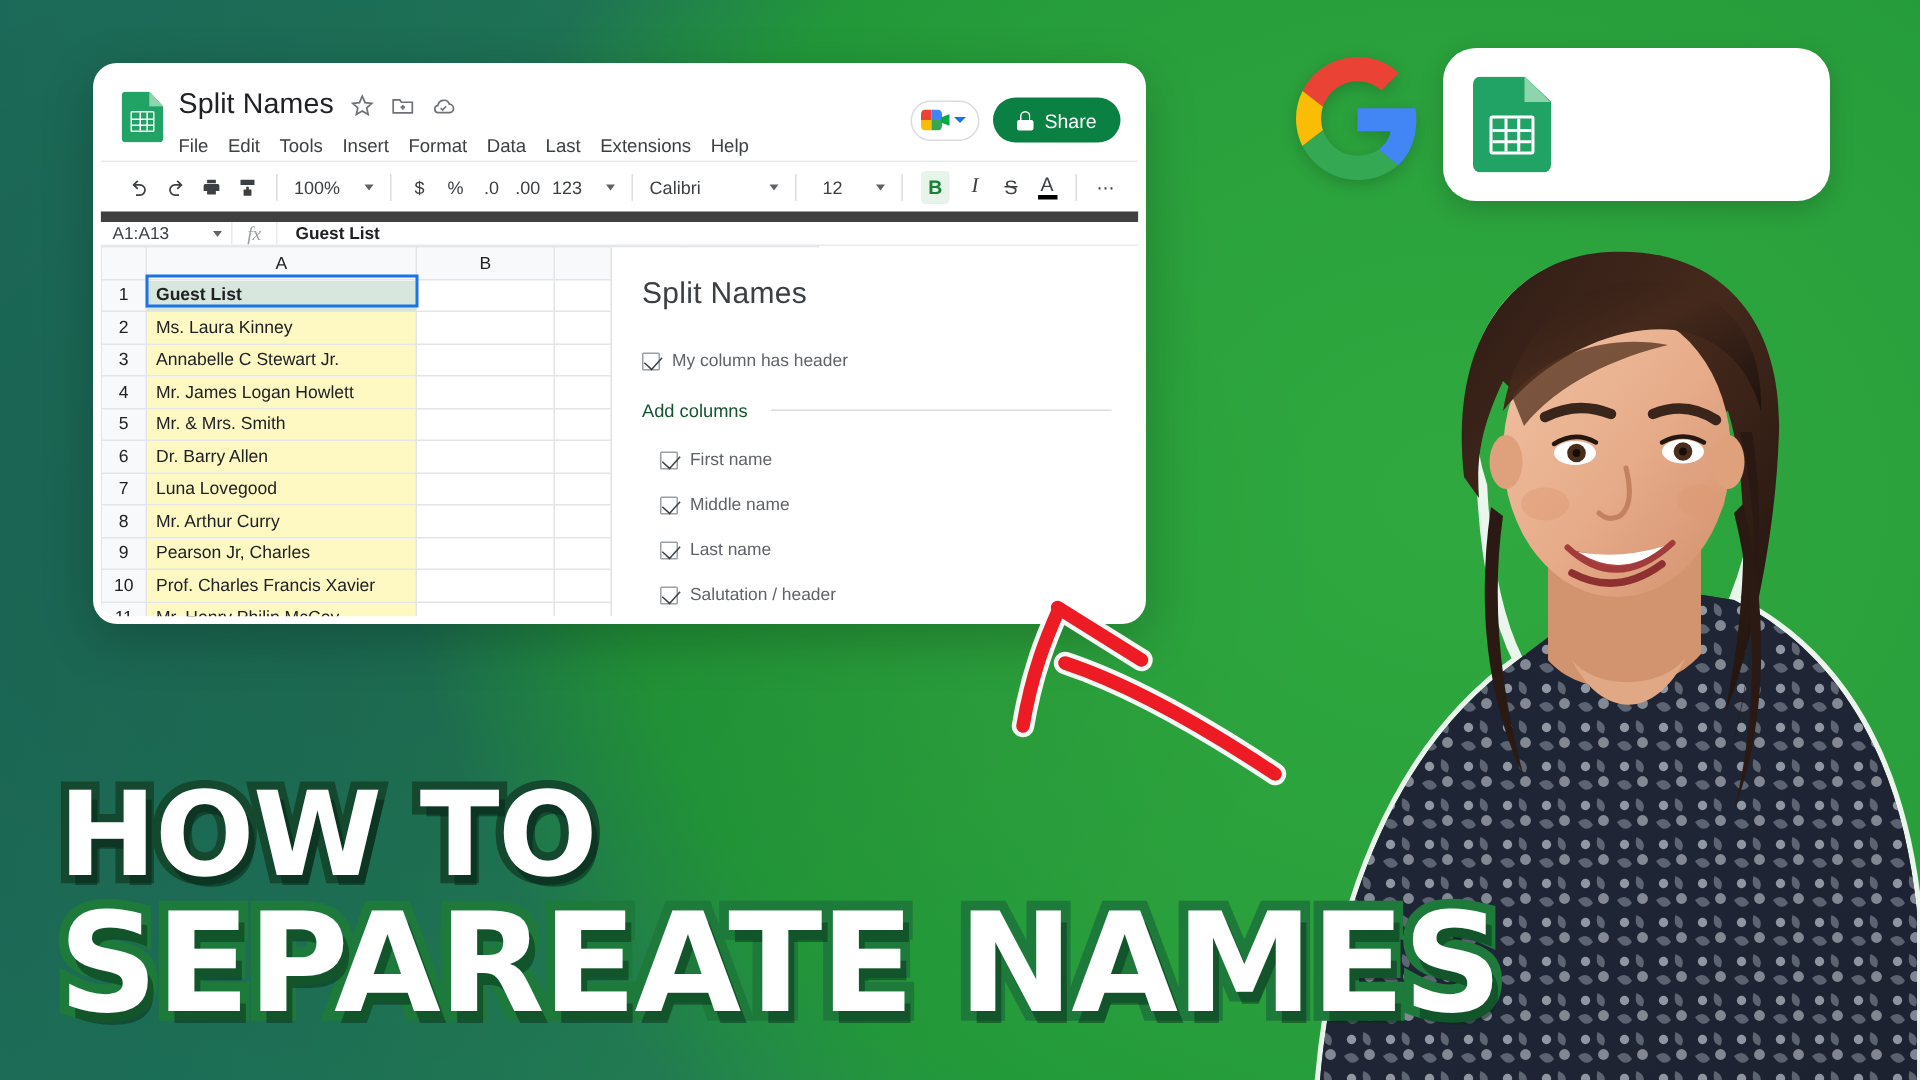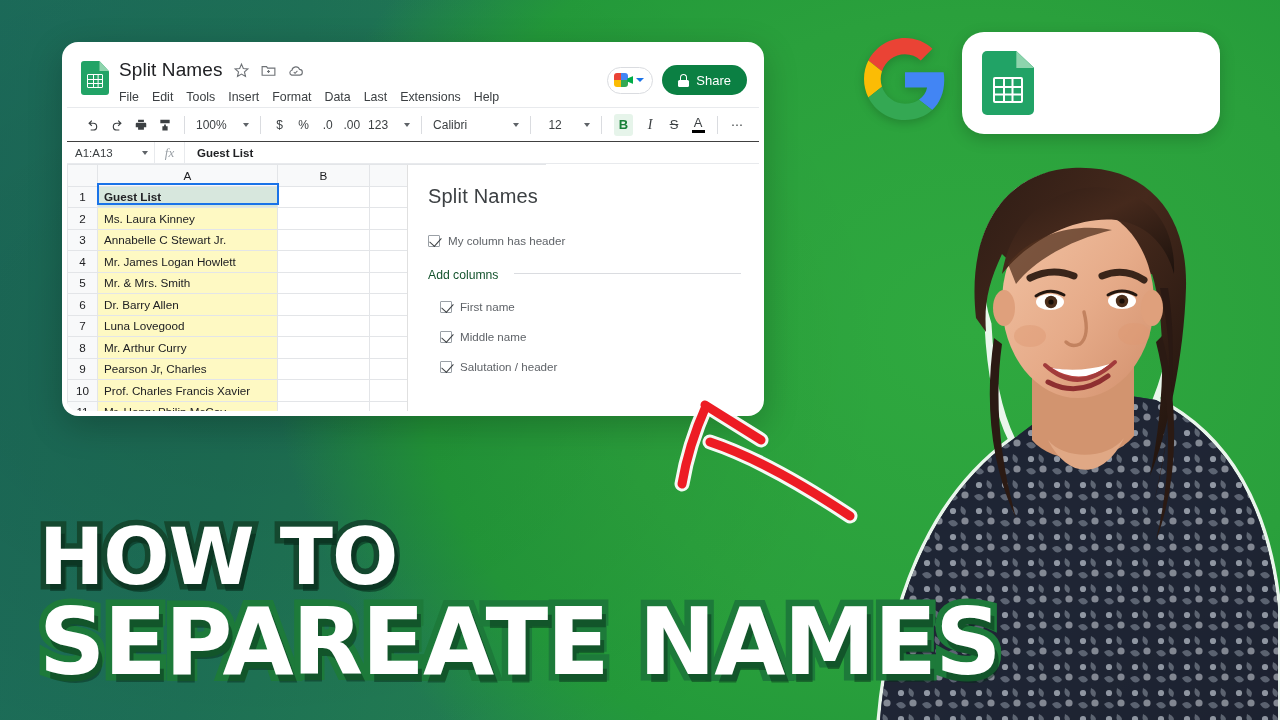--- a/index.html
+++ b/index.html
@@ -102,21 +102,21 @@
   .tb-bold { font-weight: 700; color:#188038; background:#e6f4ea; border-radius: 3px; width: 22px; height: 22px; display:flex;align-items:center;justify-content:center; font-size: 13px;}
   .tb-ital { font-style: italic; font-family: "Liberation Serif", serif; font-size: 14px; }
   .tb-strike { text-decoration: line-through; font-size: 13px; }
   .tb-textcolor { display:flex; flex-direction:column; align-items:center; justify-content:center; line-height:1; }
   .tb-textcolor b { font-weight: 400; font-size: 13px; }
   .tb-textcolor i { display:block; width: 13px; height: 2.5px; background:#000; margin-top:1px; }
   .font-name { width: 64px; text-align:left; }
   .font-size { width: 26px; text-align:center; }
 
   
-  .formula-bar { display:flex; align-items:center; height: 23px; border-top:1px solid #404040; border-bottom:1px solid #e8eaed; background:#fff; }
+  .formula-bar { display:flex; align-items:center; height: 23px; border-top:7px solid #404040; border-bottom:1px solid #e8eaed; background:#fff; }
   .namebox { display:flex; align-items:center; justify-content:space-between; width: 88px; padding: 0 6px 0 8px; font-size:11.5px; color:#3c4043; border-right:1px solid #e8eaed; height:100%; }
   .fx { width: 30px; text-align:center; font-family: "Liberation Serif", serif; font-style: italic; font-size: 13px; color:#9aa0a6; border-right:1px solid #e8eaed; height:100%; display:flex;align-items:center;justify-content:center; }
   .formula-val { padding-left: 12px; font-size: 11.5px; color:#202124; font-weight:600; }
 
   
   .grid-wrap { position: relative; display:flex; height: 256px; background:#fff; }
   .gridtable { border-collapse: collapse; table-layout: fixed; }
   .gridtable th, .gridtable td { border: 1px solid #e3e5e8; height: 21.5px; font-size: 11.7px; color:#202124; padding: 0 6px; }
   .colhdr { background:#f8f9fa; color:#5f6368; font-weight:400; font-size: 10.5px; text-align:center; height: 19px; }
   .corner { width: 30px; background:#f8f9fa; border:1px solid #e3e5e8; }
@@ -438,20 +438,24 @@
           <div class="sp-check">
             <span class="cbox"></span>
             <span>First name</span>
           </div>
           <div class="sp-check">
             <span class="cbox"></span>
             <span>Middle name</span>
           </div>
           <div class="sp-check">
             <span class="cbox"></span>
+            <span>Last name</span>
+          </div>
+          <div class="sp-check">
+            <span class="cbox"></span>
             <span>Salutation / header</span>
           </div>
 
         </div>
       </div>
     </div>
 
   </div>
 </div>
 

